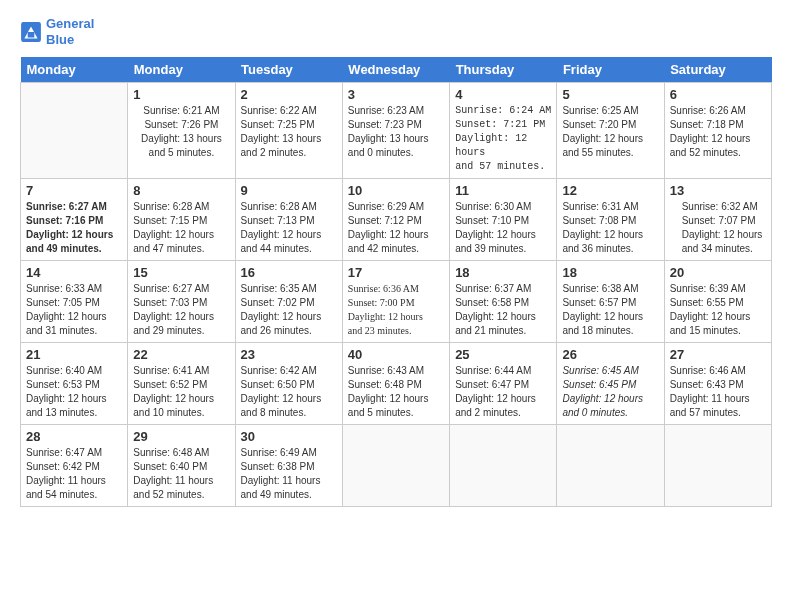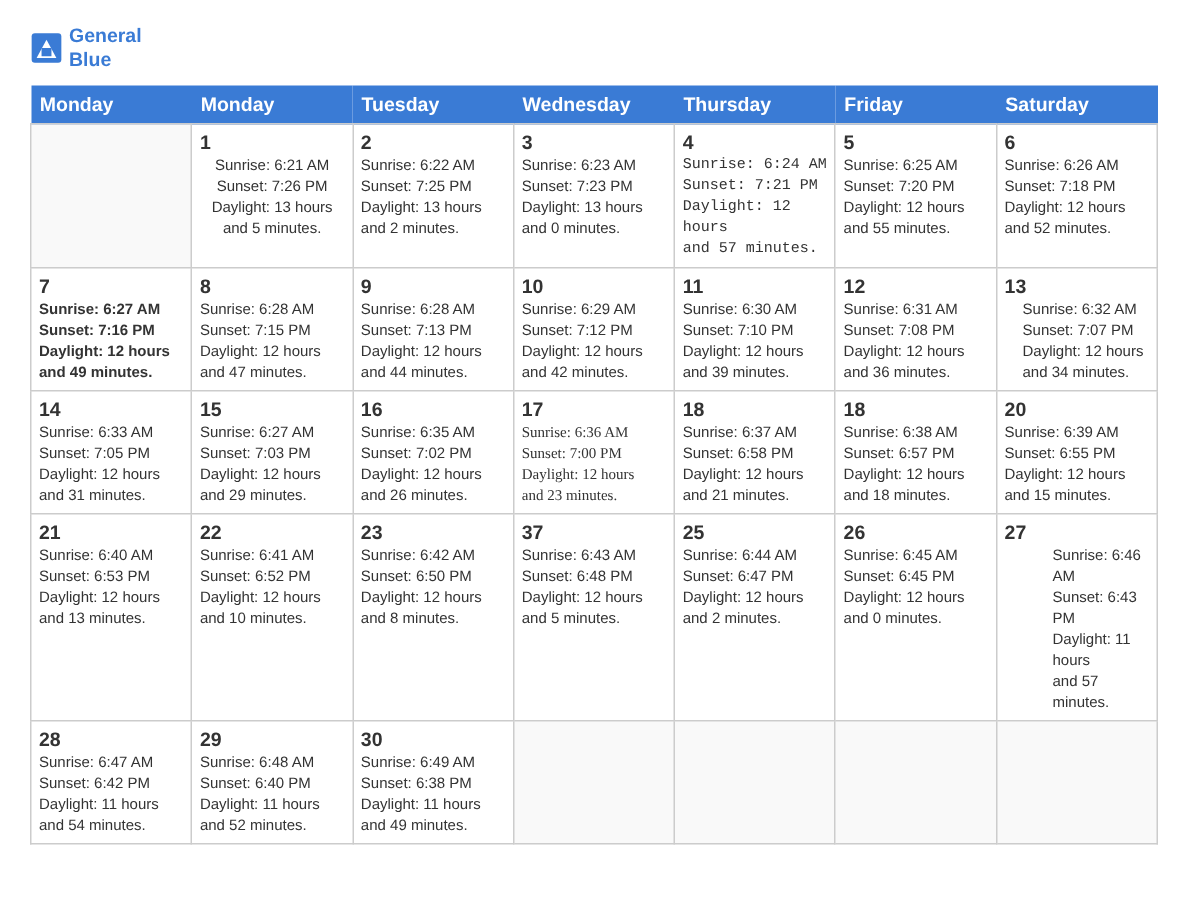--- a/index.html
+++ b/index.html
@@ -285,43 +285,43 @@
 and 10 minutes.</div>
           </td>
           <td>
             <span class="day-num">23</span>
             <div class="day-info" style="white-space: pre-line;">Sunrise: 6:42 AM
 Sunset: 6:50 PM
 Daylight: 12 hours
 and 8 minutes.</div>
           </td>
           <td>
-            <span class="day-num">37</span>
+            <span class="day-num">40</span>
             <div class="day-info" style="white-space: pre-line;">Sunrise: 6:43 AM
 Sunset: 6:48 PM
 Daylight: 12 hours
 and 5 minutes.</div>
           </td>
           <td>
             <span class="day-num">25</span>
             <div class="day-info" style="white-space: pre-line;">Sunrise: 6:44 AM
 Sunset: 6:47 PM
 Daylight: 12 hours
 and 2 minutes.</div>
           </td>
           <td>
             <span class="day-num">26</span>
-            <div class="day-info" style="white-space: pre-line;">Sunrise: 6:45 AM
+            <div class="day-info" style="white-space: pre-line; font-style: italic;">Sunrise: 6:45 AM
 Sunset: 6:45 PM
 Daylight: 12 hours
 and 0 minutes.</div>
           </td>
           <td>
             <span class="day-num">27</span>
-            <div class="day-info" style="white-space: pre-line; margin-left: 32px;">Sunrise: 6:46 AM
+            <div class="day-info" style="white-space: pre-line;">Sunrise: 6:46 AM
 Sunset: 6:43 PM
 Daylight: 11 hours
 and 57 minutes.</div>
           </td>
         </tr>
         <tr>
           <td>
             <span class="day-num">28</span>
             <div class="day-info" style="white-space: pre-line;">Sunrise: 6:47 AM
 Sunset: 6:42 PM

